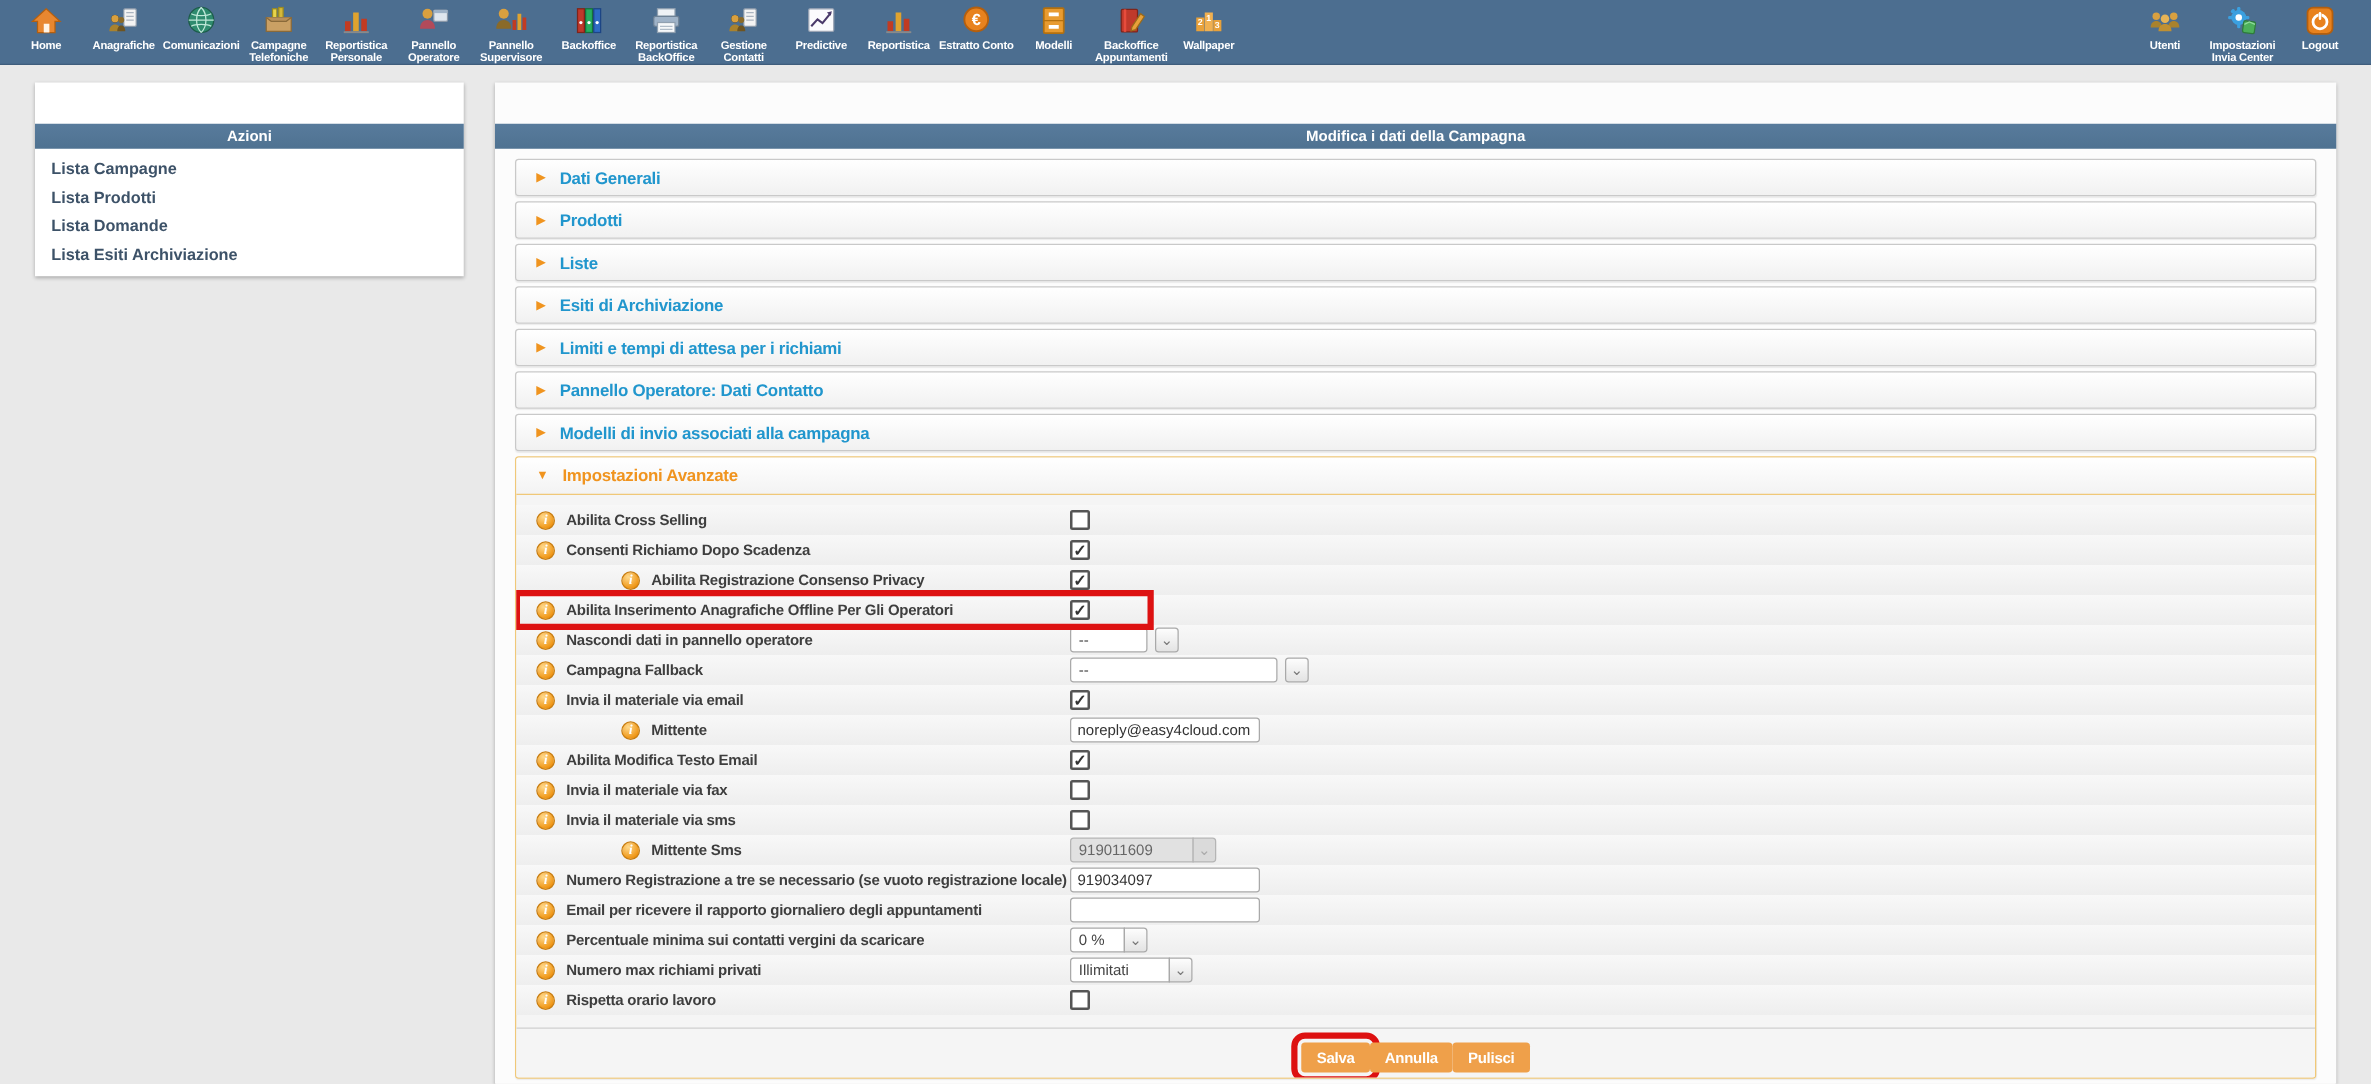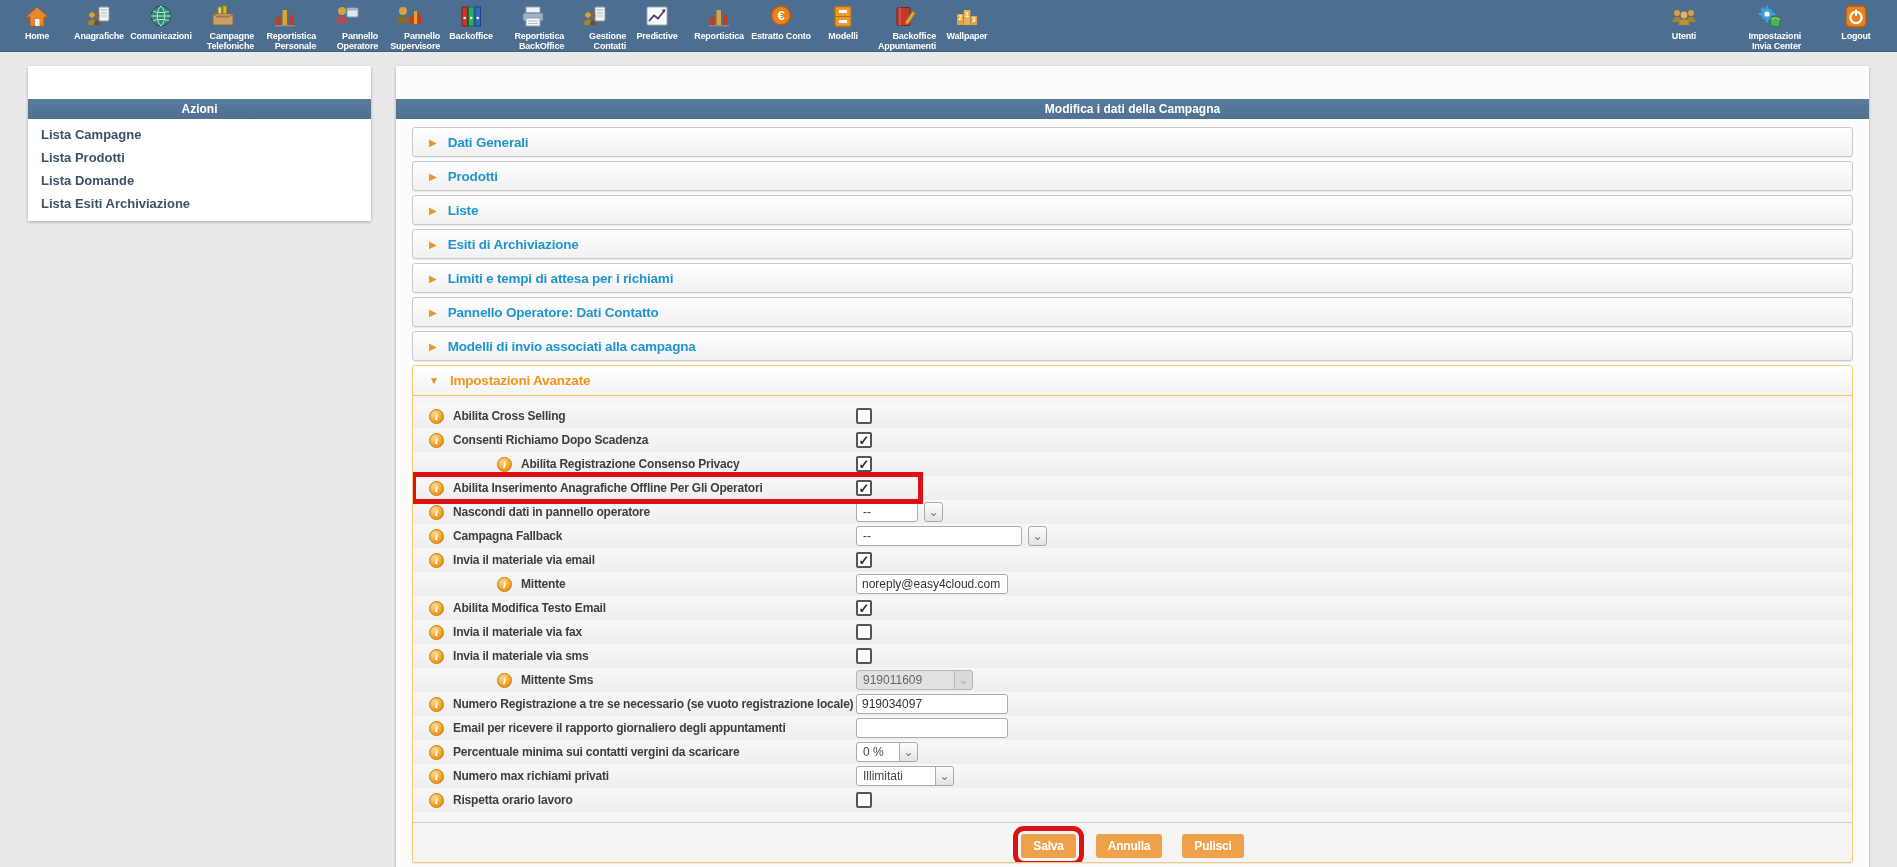--- a/index.html
+++ b/index.html
@@ -12,28 +12,28 @@
   }
   
   .toolbar {
     height:52px; width:100%;
     background:var(--toolbar-bg,#4c6e90);
     border-bottom:1px solid #3f5d7c;
     display:flex; align-items:flex-start;
     padding:3px 10px 0 6px;
   }
   .tb-group { display:flex; }
-  .tb-right { margin-left:auto;gap:24px; }
+  .tb-right { margin-left:auto; }
   .tb-item {
     width:62px; display:flex; flex-direction:column; align-items:center;
     cursor:pointer; padding-top:1px;
   }
   .tb-item .ti { width:26px; height:26px; flex:none; }
   .tb-item .tl {
-    color:#fff; font-size:9px; font-weight:bold; text-align:right;
+    color:#fff; font-size:9px; font-weight:bold; text-align:center;
     line-height:1.15; margin-top:1px; letter-spacing:-0.2px;
   }
   
   .card { position:absolute; background:#fff; box-shadow:0 1px 3px rgba(0,0,0,.28); }
   .panel-header {
     height:20px; display:flex; align-items:center; justify-content:center;
     background:linear-gradient(180deg,#587b9c,var(--panel-header-bg,#4f7291));
     color:#fff; font-size:12px; font-weight:bold;margin-top:33px;
   }
   .sidebar-card { left:28px; top:66px; width:343px; }
@@ -118,21 +118,21 @@
   }
   .w62{width:62px;} .w166{width:166px;} .w99{width:99px;} .w44{width:44px;} .w56{width:80px;}
   
   .red-box {
     position:absolute; left:-2px; top:-4px; width:512px; height:32px;
     border:5px solid var(--highlight-red,#dd1111); pointer-events:none; z-index:5;
   }
   
   .btn-bar {
     margin-top:10px; border-top:1px solid #cfcfcf;
-    padding:11px 0 4px 0; display:flex; justify-content:center; gap:20px;
+    padding:11px 0 4px 0; display:flex; justify-content:center; gap:0;
     background:#f5f5f5;
   }
   .btn {
     background:var(--button-orange,#efa04a); color:#fff; font-weight:bold; font-size:12px;
     border:none; border-radius:3px; padding:5px 12px; cursor:pointer;
     font-family:"Liberation Sans",sans-serif; letter-spacing:-0.2px;
   }
   .btn.annotated { outline:5px solid var(--highlight-red,#dd1111); outline-offset:3px; }
   .hidden-defs { position:absolute; width:0; height:0; overflow:hidden; }
 </style>

